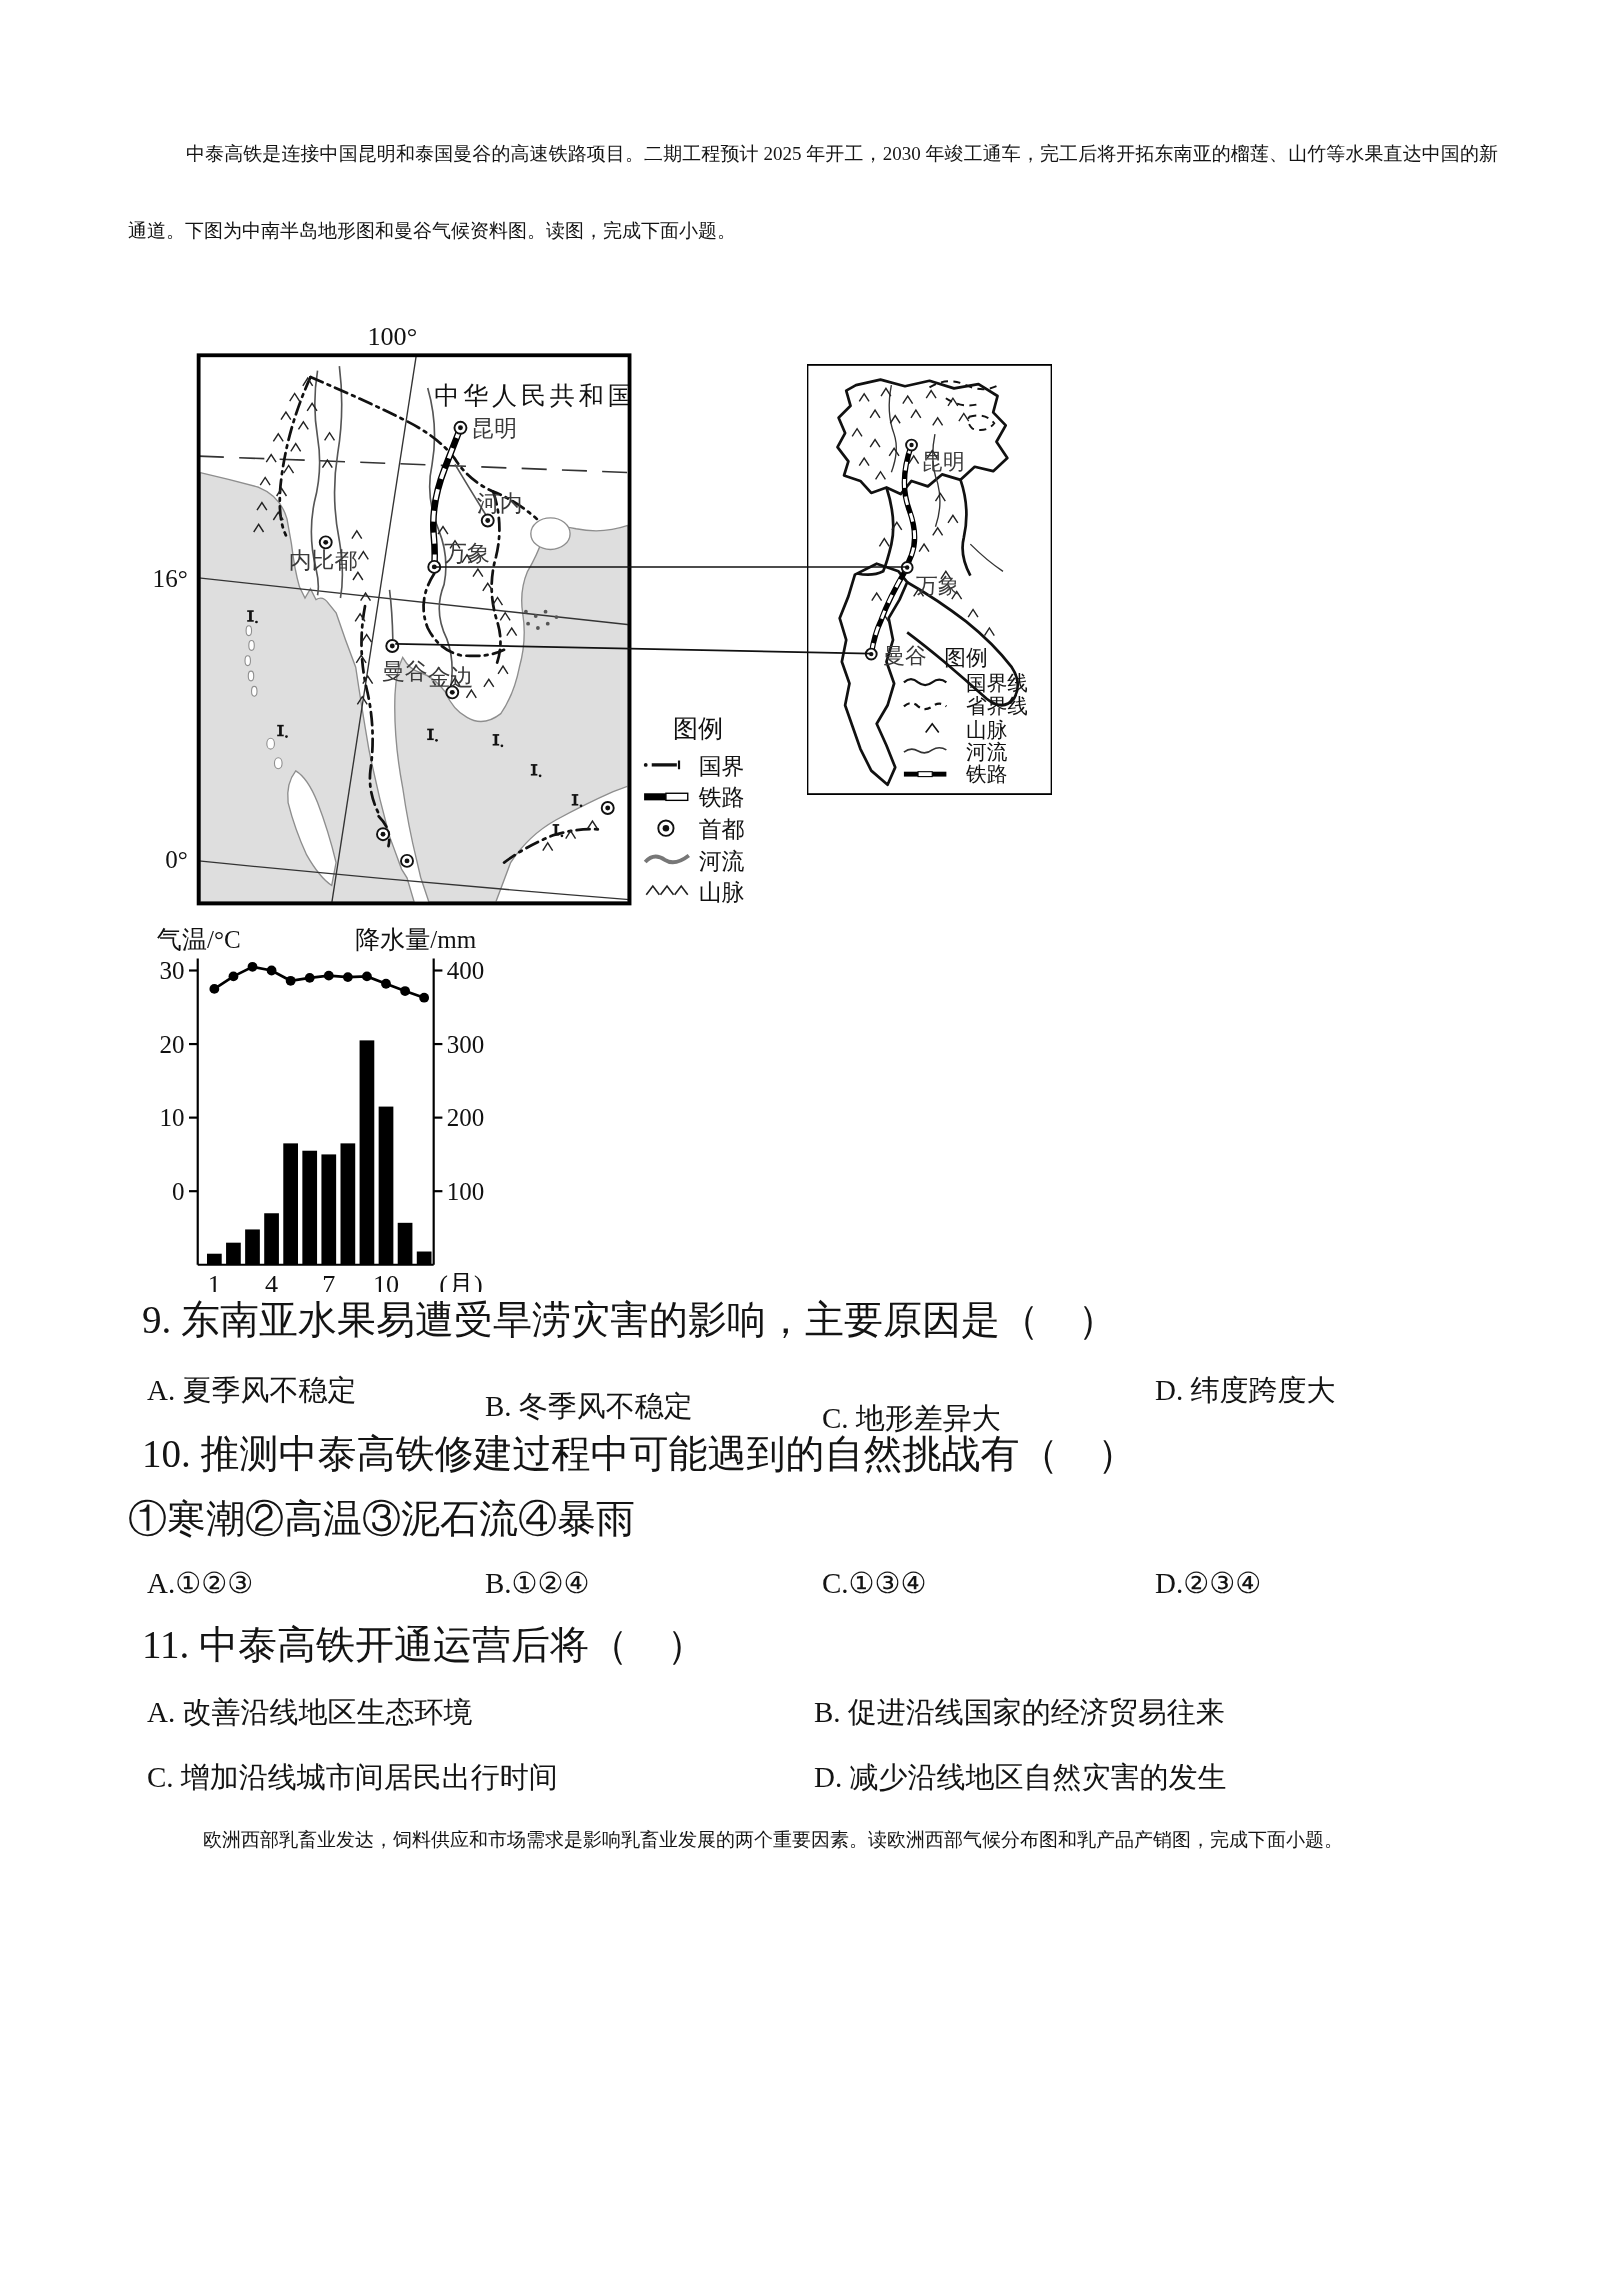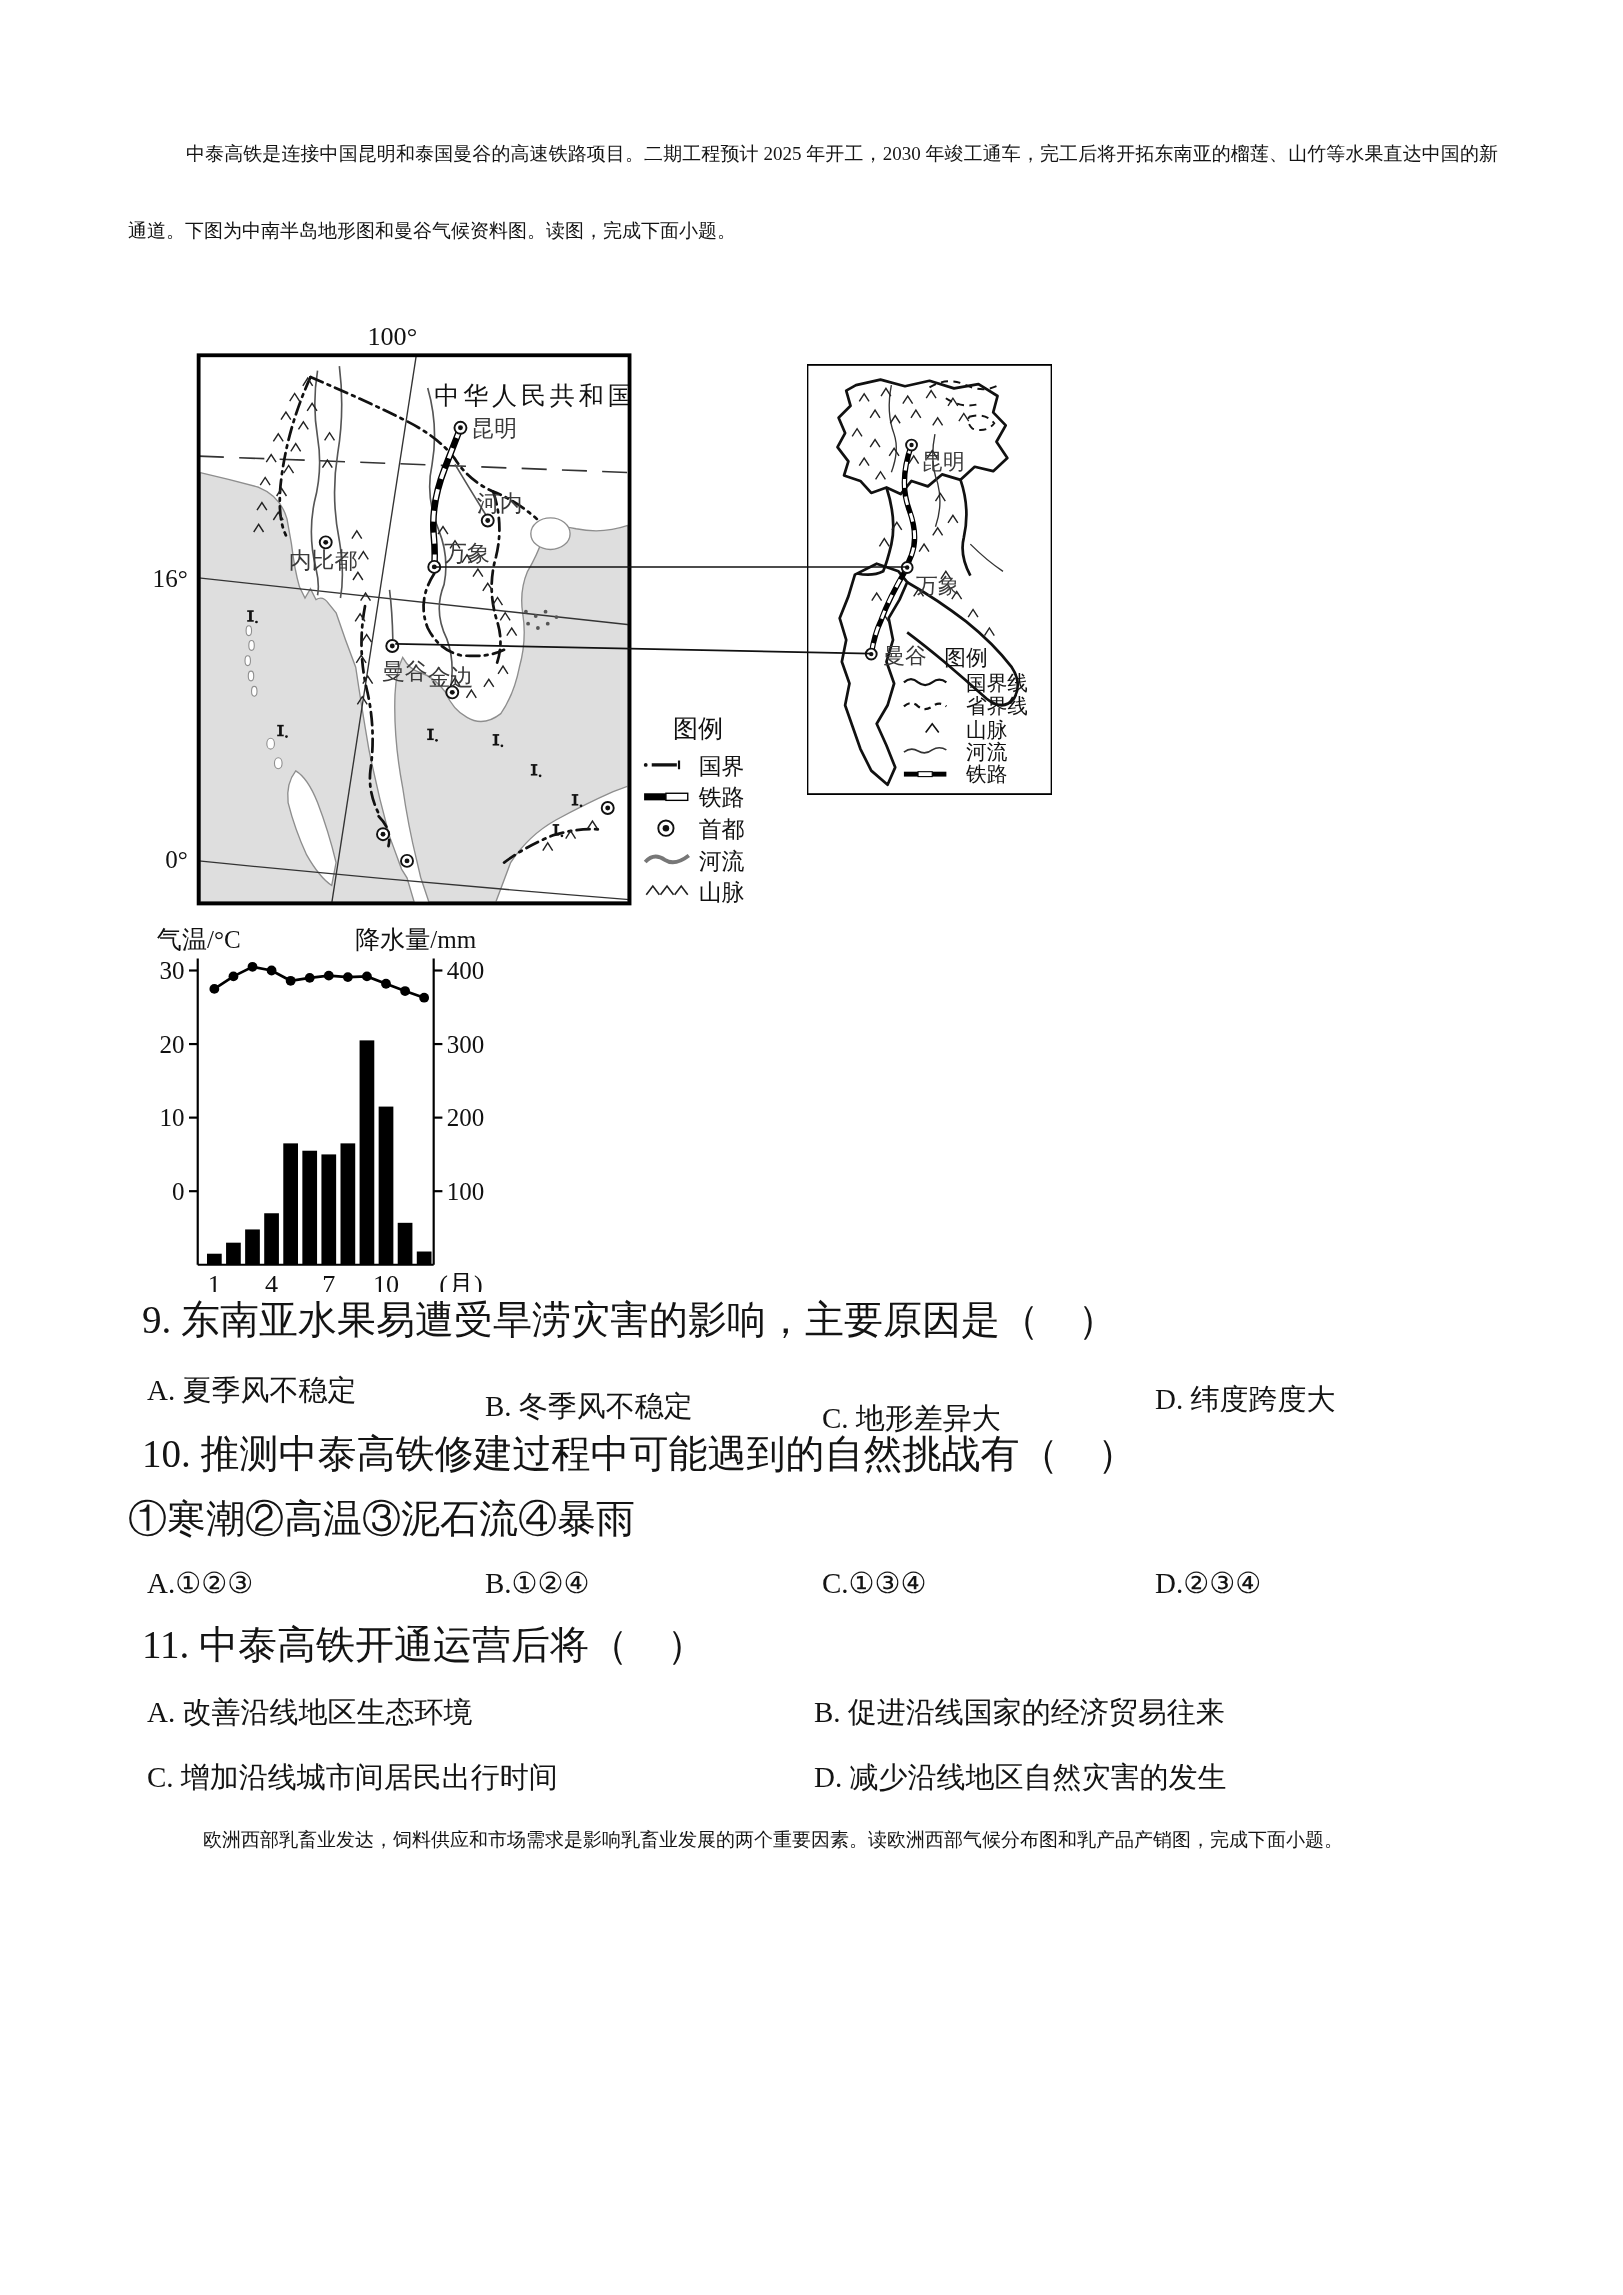--- a/index.html
+++ b/index.html
@@ -361,21 +361,21 @@
     <line x1="797" y1="440" x2="1664" y2="440" stroke="#111" stroke-width="3"></line>
     <line x1="725" y1="581" x2="1598" y2="599" stroke="#111" stroke-width="3"></line>
   </svg>
 </div>
 
 <div class="abs qline" style="left:142px;top:1303px;">9. 东南亚水果易遭受旱涝灾害的影响，主要原因是（　）</div>
 <div class="abs optrow" style="left:0;top:1371px;">
   <span class="opt" style="left:147px;">A. 夏季风不稳定</span>
   <span class="opt" style="left:485px;margin-top:16px;">B. 冬季风不稳定</span>
   <span class="opt" style="left:822px;margin-top:28px;">C. 地形差异大</span>
-  <span class="opt" style="left:1155px;margin-top:9px;">D. 纬度跨度大</span>
+  <span class="opt" style="left:1155px;">D. 纬度跨度大</span>
 </div>
 
 <div class="abs qline" style="left:142px;top:1437px;">10. 推测中泰高铁修建过程中可能遇到的自然挑战有（　）</div>
 <div class="abs qline" style="left:128px;top:1502px;">①寒潮②高温③泥石流④暴雨</div>
 <div class="abs optrow" style="left:0;top:1566px;">
   <span class="opt" style="left:147px;">A.①②③</span>
   <span class="opt" style="left:485px;">B.①②④</span>
   <span class="opt" style="left:822px;">C.①③④</span>
   <span class="opt" style="left:1155px;">D.②③④</span>
 </div>

